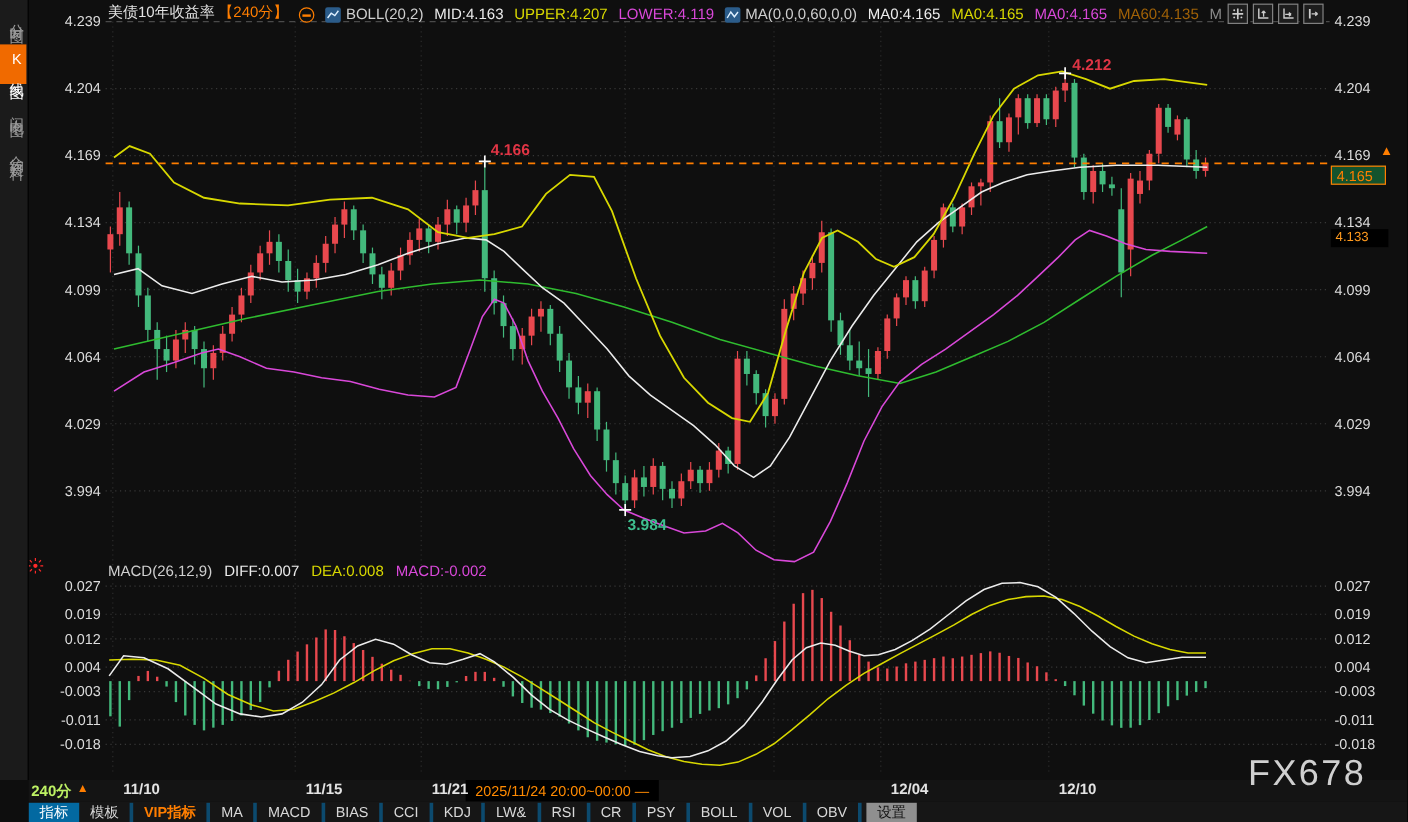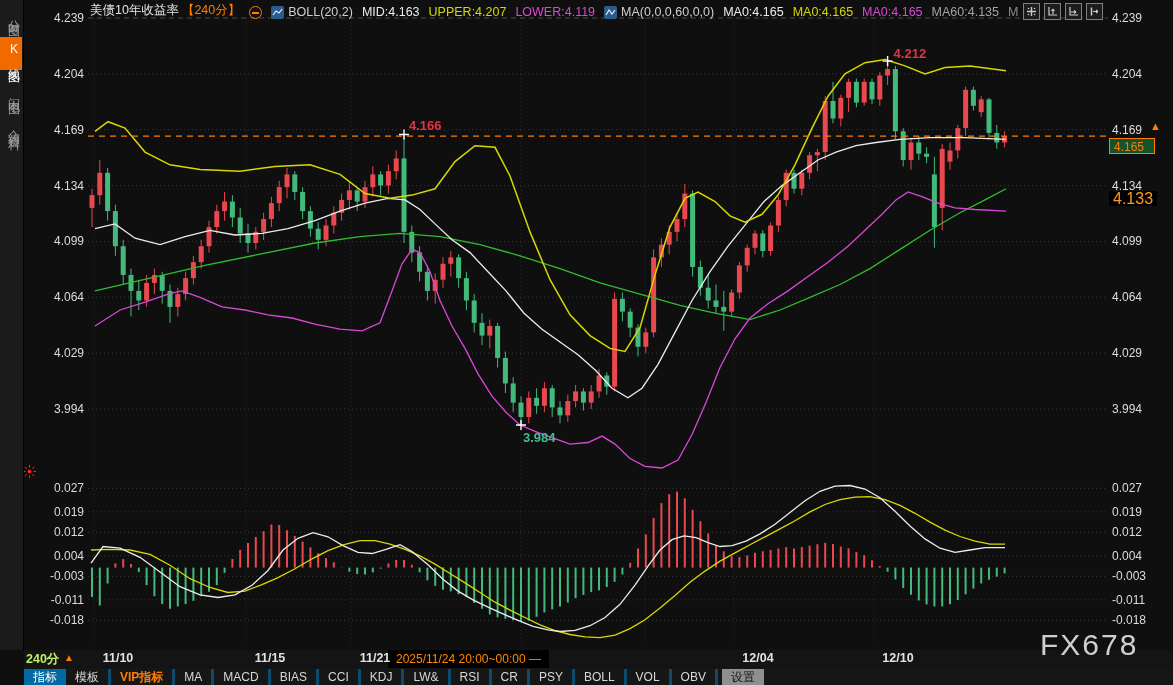--- a/index.html
+++ b/index.html
@@ -5,30 +5,30 @@
   html,body{margin:0;padding:0;background:#000;}
   .app{position:relative;width:1173px;height:685px;background:#0e0e0e;font-family:"Liberation Sans",sans-serif;overflow:hidden;}
   svg text{font-family:"Liberation Sans",sans-serif;}
   
   .sidebar{position:absolute;left:0;top:0;width:24px;height:650px;background:#1b1b1b;border-right:1px solid #000;display:flex;flex-direction:column;gap:13px;padding-top:5px;box-sizing:border-box;z-index:6;}
   .side-tab{writing-mode:vertical-rl;text-orientation:upright;letter-spacing:3px;font-size:12px;color:#9a9a9a;width:22px;text-align:center;padding:5px 0;cursor:pointer;}
   .side-tab.active{background:#f06a00;color:#fff;}
   
   .main-header{position:absolute;left:90px;top:3px;height:16px;display:flex;align-items:flex-end;gap:9px;font-size:12.5px;color:#cfcfcf;white-space:nowrap;z-index:5;}
   .macd-header{position:absolute;left:90px;top:468px;height:15px;display:flex;align-items:center;gap:10px;font-size:12.5px;color:#cfcfcf;white-space:nowrap;z-index:5;}
-  .hv-white{color:#ececec;} .hv-yellow{color:#d8d800;} .hv-magenta{color:#d948d9;} .hv-green{color:#a3a3a3;} .hv-orange{color:#ff7e00;} .hv-gray{color:#8a8a8a;}
+  .hv-white{color:#ececec;} .hv-yellow{color:#d8d800;} .hv-magenta{color:#d948d9;} .hv-green{color:#a16207;} .hv-orange{color:#ff7e00;} .hv-gray{color:#8a8a8a;}
   .circ-minus{display:inline-flex;align-items:center;justify-content:center;width:13px;height:13px;border:1.5px solid #ff7e00;border-radius:50%;box-sizing:border-box;}
   .circ-minus i{display:block;width:7px;height:2px;background:#ff7e00;}
   .mini-chart-icon{display:inline-block;width:13px;height:13px;background:#2b5c8a;border-radius:2px;}
   
   .tr-icons{position:absolute;right:70px;top:3px;display:flex;gap:4px;z-index:6;}
   .tr-btn{width:15px;height:15px;border:1px solid #808080;background:#1d1d1d;display:flex;align-items:center;justify-content:center;cursor:pointer;}
   
   .tag-last{position:absolute;left:1109px;top:138px;width:46px;height:16px;background:#14532d;border:1px solid #ff7e00;color:#ff7e00;font-size:12px;line-height:16px;padding-left:4px;box-sizing:border-box;z-index:5;}
-  .tag-ma{position:absolute;left:1109px;top:191px;width:48px;height:15px;background:#000;color:#ff9a1e;font-size:16px;line-height:15px;padding-left:4px;box-sizing:border-box;z-index:5;}
+  .tag-ma{position:absolute;left:1109px;top:191px;width:48px;height:15px;background:#000;color:#ff9a1e;font-size:11px;line-height:15px;padding-left:4px;box-sizing:border-box;z-index:5;}
   .up-arrow{position:absolute;left:1150px;top:120px;color:#ff7e00;font-size:11px;z-index:5;}
   
   .alarm{position:absolute;left:22px;top:464px;z-index:5;}
   
   .time-row{position:absolute;left:24px;top:650px;width:1149px;height:18px;background:#141414;z-index:4;}
   .period-label{position:absolute;left:2px;top:1px;color:#bef264;font-weight:bold;font-size:12.5px;}
   .period-arrow{position:absolute;left:40px;top:2px;color:#ff7e00;font-size:10px;}
   .date-label{position:absolute;top:1px;transform:translateX(-50%);color:#e3e3e3;font-weight:bold;font-size:12.5px;}
   .range-box{position:absolute;left:364px;top:0px;height:18px;background:#000;color:#ff8a00;font-size:12px;line-height:18px;padding:0 8px;white-space:nowrap;}
   
@@ -526,20 +526,26 @@
         </svg>
     </span>
     <span class="tr-btn">
       <svg width="11" height="11">
           <path d="M2.5,1.5 v8" stroke="#cccccc" stroke-width="1.5"></path>
           <path d="M4,5.5 h5 M9,5.5 l-2,-1.5 M9,5.5 l-2,1.5" stroke="#cccccc" stroke-width="1.1" fill="none"></path>
         </svg>
     </span>
   </div>
 
+  <div class="macd-header">
+    <span>MACD(26,12,9)</span>
+    <span class="hv-white">DIFF:0.007</span>
+    <span class="hv-yellow">DEA:0.008</span>
+    <span class="hv-magenta">MACD:-0.002</span>
+  </div>
 
   <div class="alarm">
     <svg width="15" height="15">
       <circle cx="7.5" cy="7.5" r="1.8" fill="#ff2a2a"></circle>
       <g stroke="#ff2a2a" stroke-width="1">
         <path d="M7.5,1 v2.4 M7.5,11.6 v2.4 M1,7.5 h2.4 M11.6,7.5 h2.4 M2.9,2.9 l1.7,1.7 M10.4,10.4 l1.7,1.7 M12.1,2.9 l-1.7,1.7 M4.6,10.4 l-1.7,1.7"></path>
       </g>
     </svg>
   </div>
 

